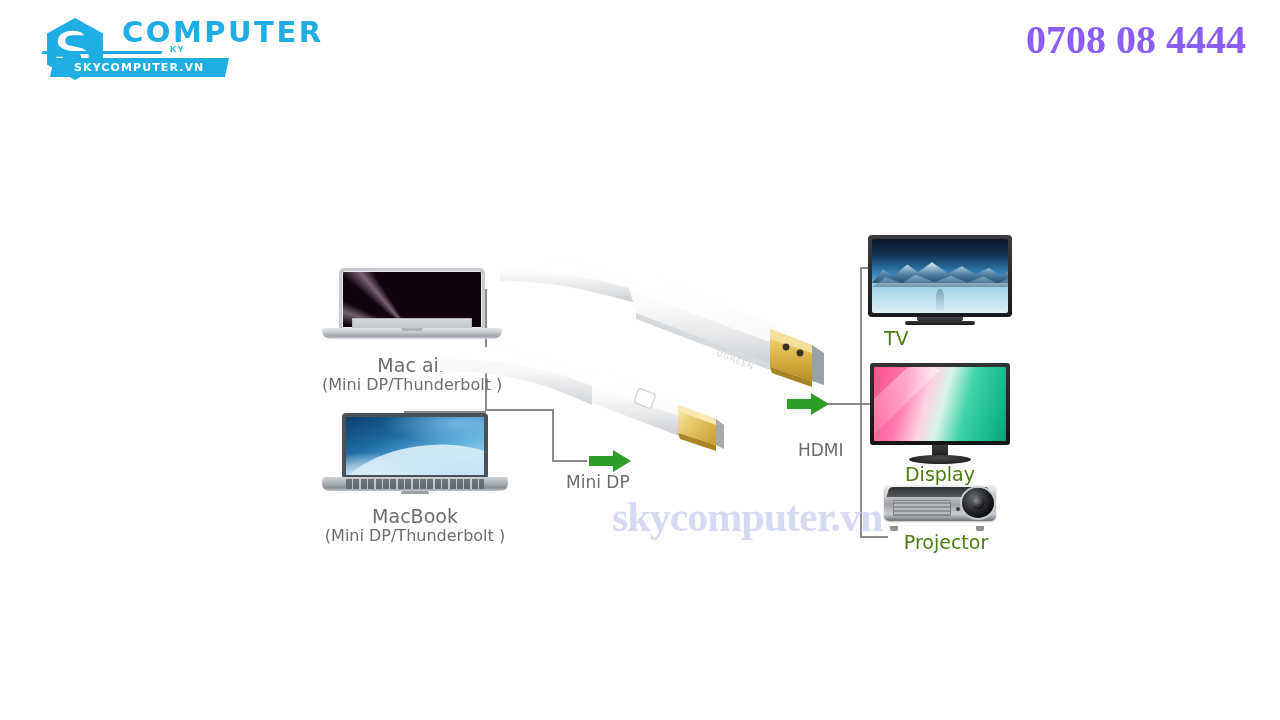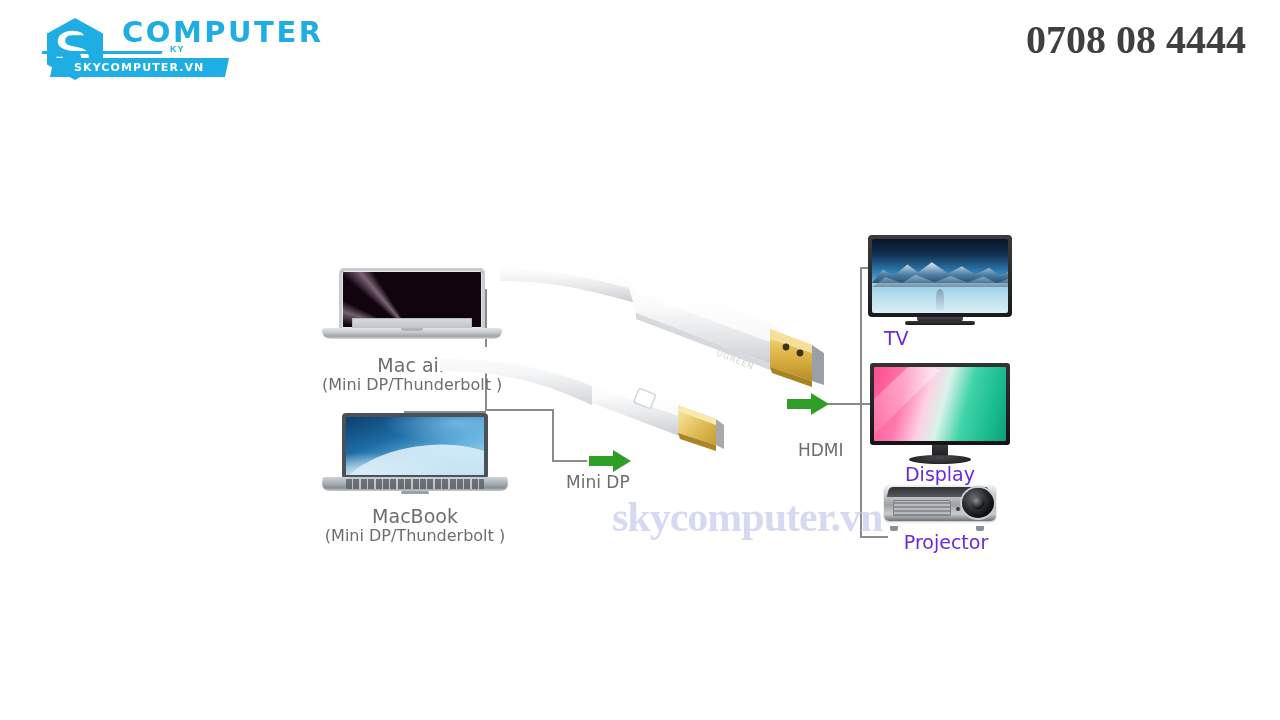--- a/index.html
+++ b/index.html
@@ -20,21 +20,21 @@
               letter-spacing:1px; color:#1eaee4; }
   .brand-rule { position:absolute; left:0px; top:37px; width:120px; height:3px;
                 background:#1eaee4; transform:skewX(-20deg); }
   .brand-bar { position:absolute; left:10px; top:44px; width:175px; height:19px;
                background:#1eaee4; transform:skewX(-12deg);
                display:flex; align-items:center; justify-content:center; }
   .brand-bar span { color:#fff; font-size:11px; font-weight:bold; letter-spacing:1.1px;
                     transform:skewX(12deg); font-family:"DejaVu Sans", sans-serif; }
 
   .phone { position:absolute; right:34px; top:16px; font-size:40px; font-weight:bold;
-           color:#404040; font-family:"Liberation Serif", serif; letter-spacing:0px;
+           color:#8b5cf6; font-family:"Liberation Serif", serif; letter-spacing:0px;
            white-space:nowrap; }
 
   
   .headline { position:absolute; left:0; top:112px; width:1280px; text-align:center;
               font-size:29px; font-weight:bold; color:#3a9b34;
               font-family:"DejaVu Sans", sans-serif; letter-spacing:-0.2px; }
 
   
   .diagram { position:absolute; left:0; top:175px; width:1280px; height:450px; }
 
@@ -47,21 +47,21 @@
   .ln { position:absolute; background:#8b8b8b; z-index:3; }
   .lnv { width:1.5px; }
   .lnh { height:1.5px; }
 
   
   .device { position:absolute; z-index:4; }
   .dev-label { position:absolute; width:100%; text-align:center; color:#6d6d6d;
                font-family:"DejaVu Sans", sans-serif; white-space:nowrap; }
   .lab-main { font-size:19px; }
   .lab-sub  { font-size:16px; margin-top:-1px; }
-  .lab-right { font-size:19px; color:#6d28d9; }
+  .lab-right { font-size:19px; color:#4d7c0f; }
 
   
   .mba { left:322px; top:93px; width:180px; height:80px; }
   .mba-screen { position:absolute; left:17px; top:0; width:146px; height:62px;
                 border:3px solid #c9ccd1; border-bottom:2px solid #aeb2b8;
                 border-radius:5px 5px 2px 2px; overflow:hidden;
                 background:#12040f; box-shadow:0 0 0 1px #e6e8ea inset; }
   .mba-wall { position:absolute; inset:0;
               background:
                radial-gradient(ellipse 70% 50% at 50% 92%, #ffd9ef 0%, #e98ccc 18%, #a martial 0%, transparent 62%),

